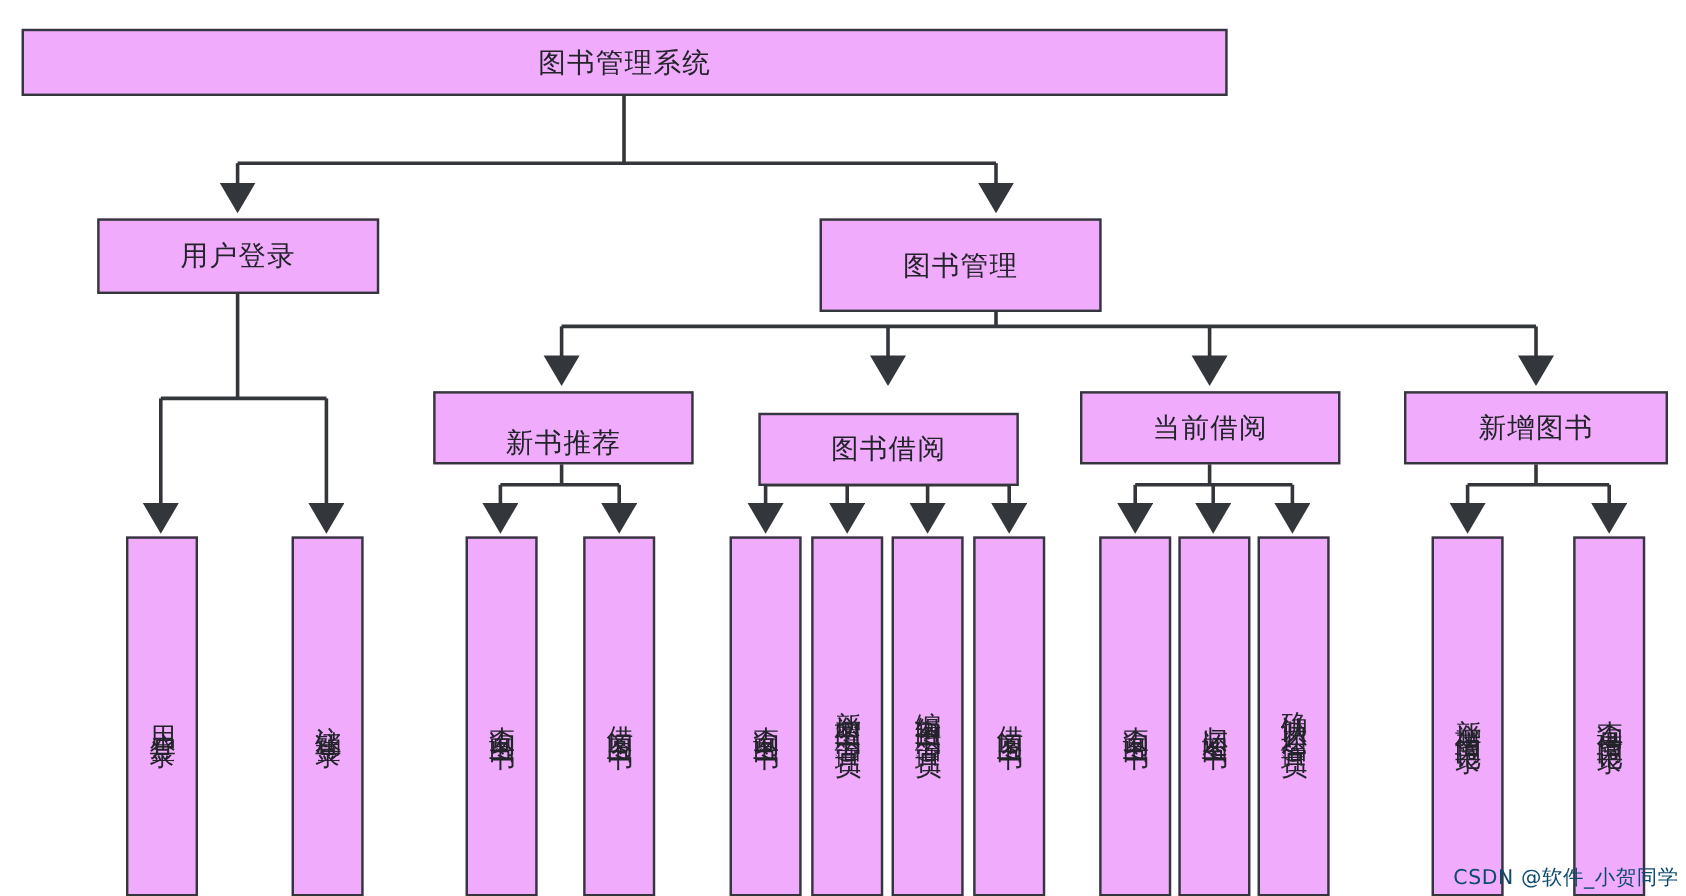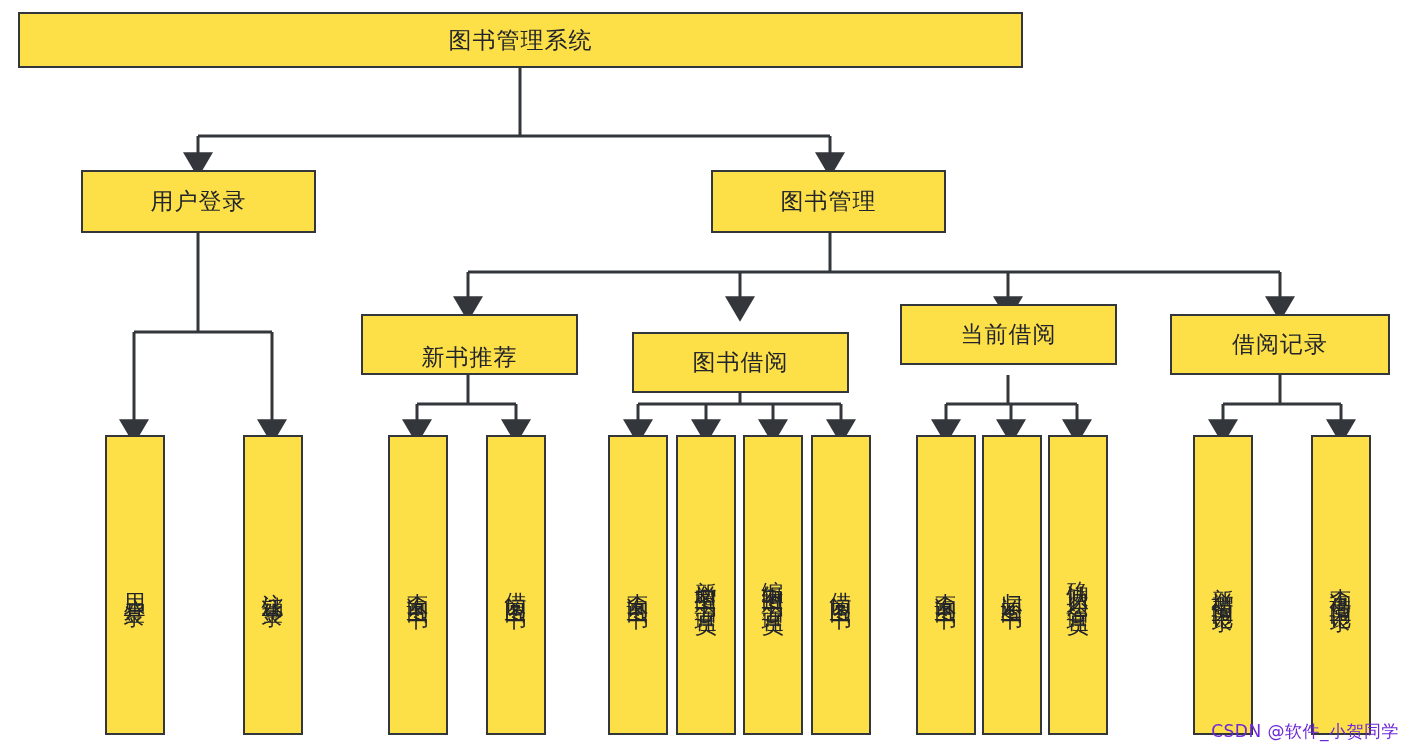--- a/index.html
+++ b/index.html
@@ -9,25 +9,26 @@
     font-family:"DejaVu Sans","Liberation Sans",sans-serif;
     position:relative;
     overflow:hidden;
   }
   #diagram{position:absolute;left:0;top:0;width:1405px;height:747px;}
 
   .node{
     position:absolute;
     box-sizing:border-box;
     border:2px solid #33363b;
-    background:#fde047;
+    background:#f0abfc;
     display:flex;
     align-items:center;
     justify-content:center;
     color:#22242a;
+    margin-top:12px;
   }
   .node.horiz{
     font-size:23px;
     letter-spacing:1px;
   }
   .node.vert{
     writing-mode:vertical-rl;
     text-orientation:upright;
     font-size:22px;
     letter-spacing:5px;
@@ -40,21 +41,21 @@
     text-orientation:upright;
     white-space:nowrap;
     letter-spacing:5px;
   }
 
   .watermark{
     position:absolute;
     right:6px;
     bottom:4px;
     font-size:17px;
-    color:#6d28d9;
+    color:#0c4a6e;
     letter-spacing:0.5px;
     white-space:nowrap;
     z-index:5;
   }
   svg{position:absolute;left:0;top:0;pointer-events:none;}
 </style>
 </head>
 <body>
 
 <div id="diagram">
@@ -109,35 +110,35 @@
     </g>
   </svg>
 
   <div class="node horiz" style="left:18px;top:12px;width:1005px;height:56px;">
     <span class="txt">图书管理系统</span>
   </div>
 
   <div class="node horiz" style="left:81px;top:170px;width:235px;height:63px;">
     <span class="txt">用户登录</span>
   </div>
-  <div class="node horiz" style="left:711px;top:170px;width:235px;height:63px;">
+  <div class="node horiz" style="left:683px;top:170px;width:235px;height:78px;">
     <span class="txt">图书管理</span>
   </div>
 
   <div class="node horiz" style="left:361px;top:314px;width:217px;height:61px;align-items:flex-end;">
     <span class="txt">新书推荐</span>
   </div>
   <div class="node horiz" style="left:632px;top:332px;width:217px;height:61px;">
     <span class="txt">图书借阅</span>
   </div>
-  <div class="node horiz" style="left:900px;top:304px;width:217px;height:61px;">
+  <div class="node horiz" style="left:900px;top:314px;width:217px;height:61px;">
     <span class="txt">当前借阅</span>
   </div>
   <div class="node horiz" style="left:1170px;top:314px;width:220px;height:61px;">
-    <span class="txt">借阅记录</span>
+    <span class="txt">新增图书</span>
   </div>
 
   <div class="node vert" style="left:105px;top:435px;width:60px;height:300px;">
     <span class="txt">用户登录</span>
   </div>
   <div class="node vert" style="left:243px;top:435px;width:60px;height:300px;">
     <span class="txt">注销登录</span>
   </div>
 
   <div class="node vert" style="left:388px;top:435px;width:60px;height:300px;">

